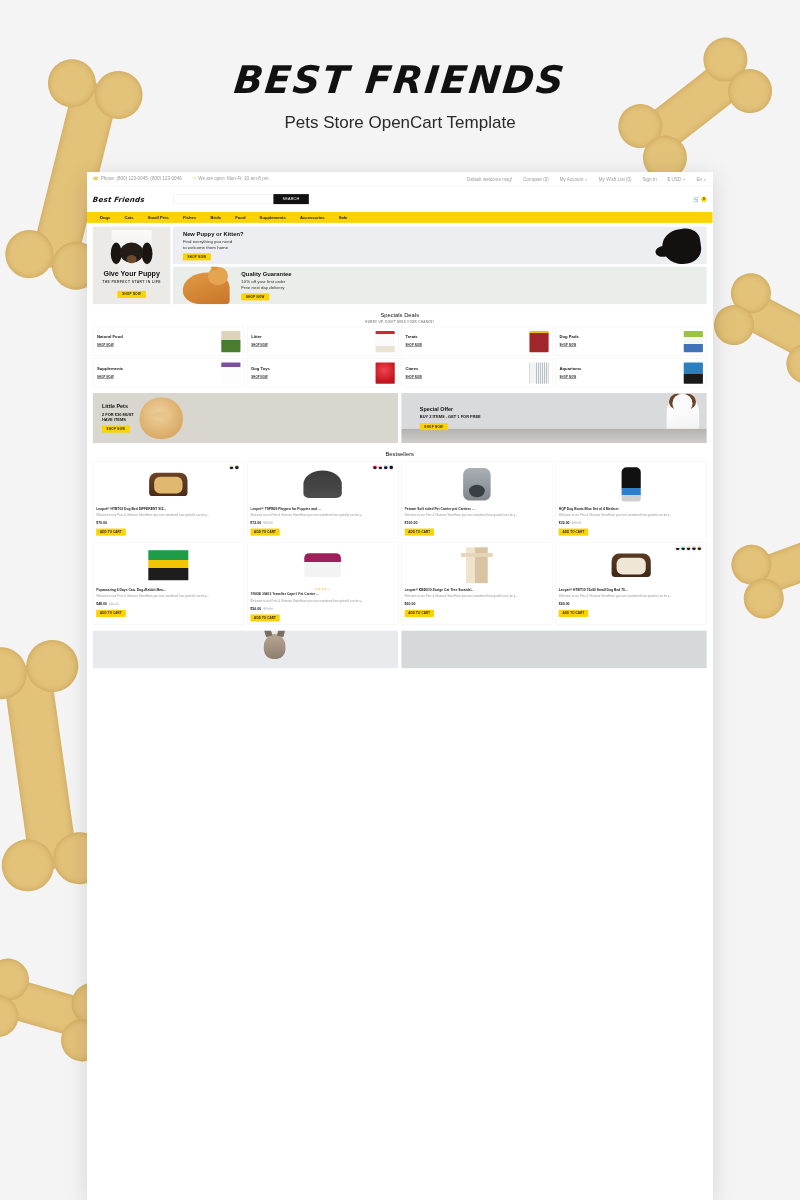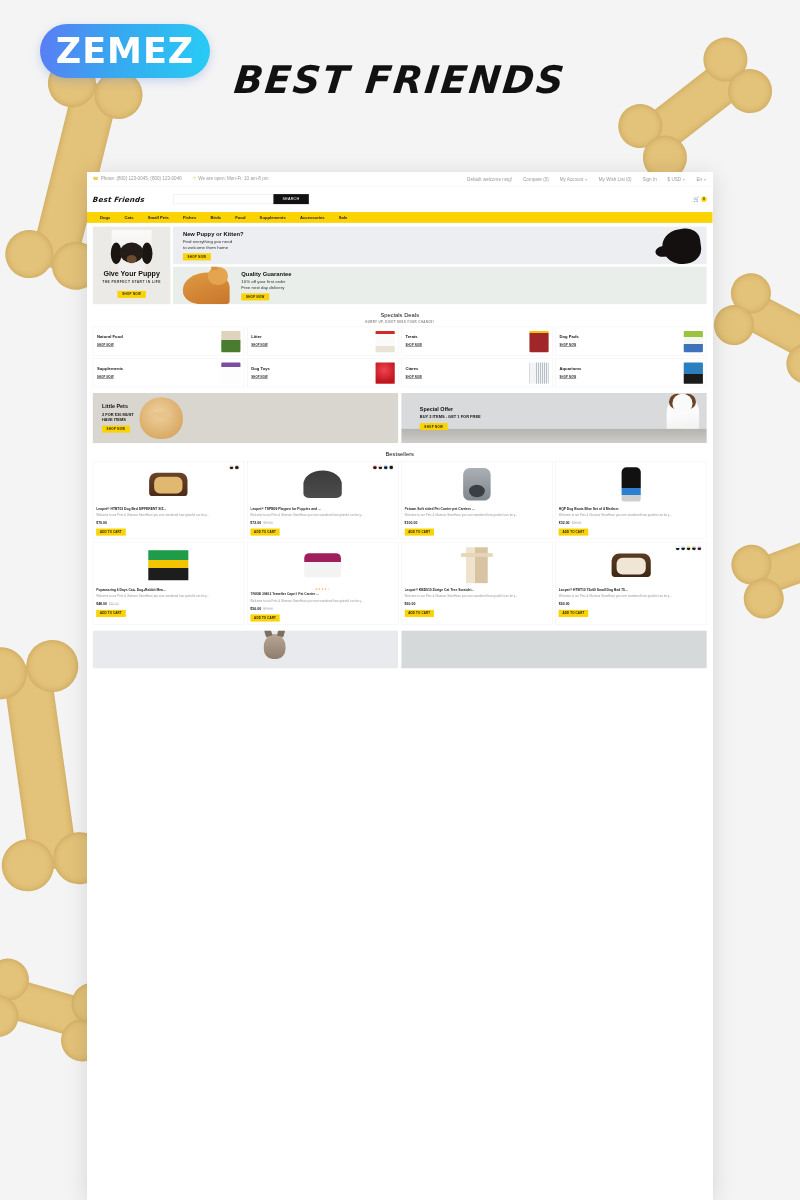--- a/index.html
+++ b/index.html
@@ -345,24 +345,22 @@
 </div>
 <div class="bone" style="left:-20px;top:960px;width:130px;height:100px;transform:rotate(16deg);">
   <div class="b-body" style="left:20px;top:28px;width:92px;height:40px;"></div>
   <div class="knob" style="left:0px;top:10px;width:42px;height:42px;"></div>
   <div class="knob" style="left:0px;top:48px;width:42px;height:42px;"></div>
   <div class="knob" style="left:88px;top:10px;width:42px;height:42px;"></div>
   <div class="knob" style="left:88px;top:48px;width:42px;height:42px;"></div>
 </div>
 
 <div class="promo-header">
-  <div class="zemez-logo">
-    <span>ZEMEZ</span>
-  </div>
   <div class="promo-title">BEST FRIENDS</div>
+  <div class="promo-sub">Pets Store OpenCart Template</div>
 </div>
 
 <div class="site">
 <div class="site-inner">
 
   <div class="topbar">
     <div class="left">
       <span><span class="ico">☎</span><span>Phone: (800) 123-0045, (800) 123-0046</span></span>
       <span><span class="ico">⏱</span><span>We are open: Mon-Fr. 10 am-8 pm</span></span>
     </div>

